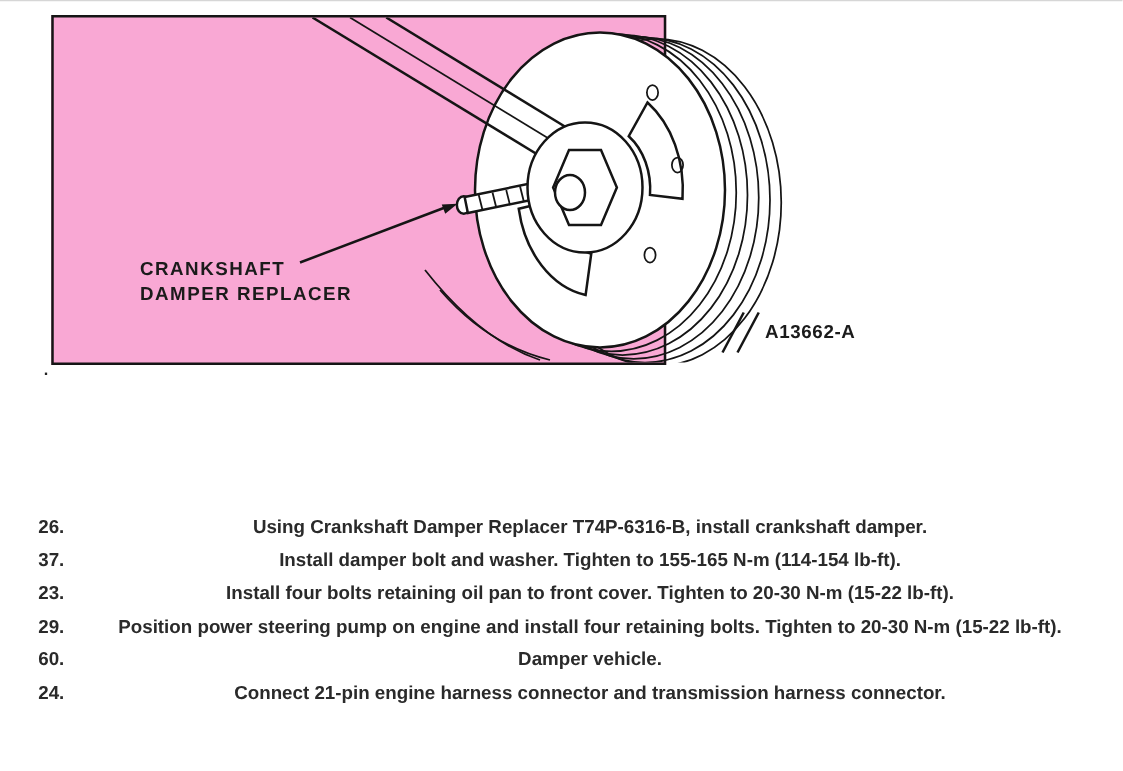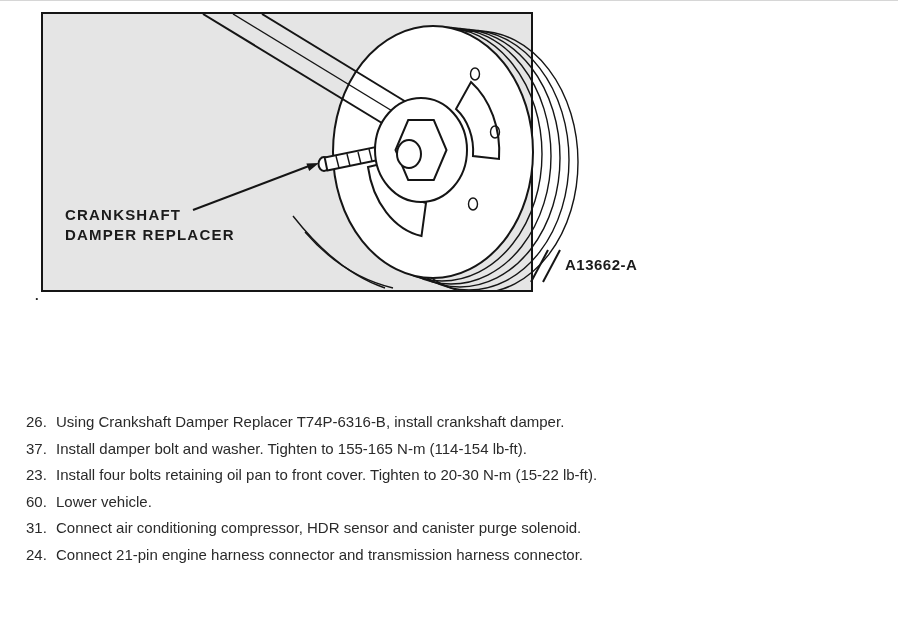--- a/index.html
+++ b/index.html
@@ -10,40 +10,42 @@
     position:relative;
     border-top:1px solid #d6d6d6;
     box-sizing:border-box;
     overflow:hidden;
   }
   .figure-box{
     position:absolute;
     left:41px;top:11px;
     width:492px;height:280px;
     border:2px solid #151515;
-    background:#e5e5e5;
+    background:#f9a8d4;
     box-sizing:border-box;
+    padding-left:47px;
   }
   .figure-box svg{display:block;}
   .stray-dot{
     position:absolute;left:35px;top:288px;
     font-size:13px;font-weight:bold;color:#222;
     line-height:13px;
   }
   .steps{
     position:absolute;
     left:26px;top:408px;right:10px;
     color:#2a2a2a;
   }
   .step{
     display:flex;
     font-size:15px;
-    font-weight:400;
+    font-weight:700;
     line-height:26.5px;
     white-space:nowrap;
+    text-align:center;
   }
   .step-num{
     flex:none;
     width:30px;
   }
   .step-text{flex:1;}
   
   .art{stroke:#151515;fill:none;stroke-width:2;}
   .artfill{stroke:#151515;fill:#ffffff;stroke-width:2;}
   .thin{stroke:#151515;fill:none;stroke-width:1.4;}
@@ -127,24 +129,24 @@
   </div>
   <div class="step">
     <span class="step-num">37.</span>
     <span class="step-text">Install damper bolt and washer. Tighten to 155-165 N-m (114-154 lb-ft).</span>
   </div>
   <div class="step">
     <span class="step-num">23.</span>
     <span class="step-text">Install four bolts retaining oil pan to front cover. Tighten to 20-30 N-m (15-22 lb-ft).</span>
   </div>
   <div class="step">
-    <span class="step-num">60.</span>
-    <span class="step-text">Lower vehicle.</span>
+    <span class="step-num">29.</span>
+    <span class="step-text">Position power steering pump on engine and install four retaining bolts. Tighten to 20-30 N-m (15-22 lb-ft).</span>
   </div>
   <div class="step">
-    <span class="step-num">31.</span>
-    <span class="step-text">Connect air conditioning compressor, HDR sensor and canister purge solenoid.</span>
+    <span class="step-num">60.</span>
+    <span class="step-text">Damper vehicle.</span>
   </div>
   <div class="step">
     <span class="step-num">24.</span>
     <span class="step-text">Connect 21-pin engine harness connector and transmission harness connector.</span>
   </div>
 </div>
 
 </body></html>

